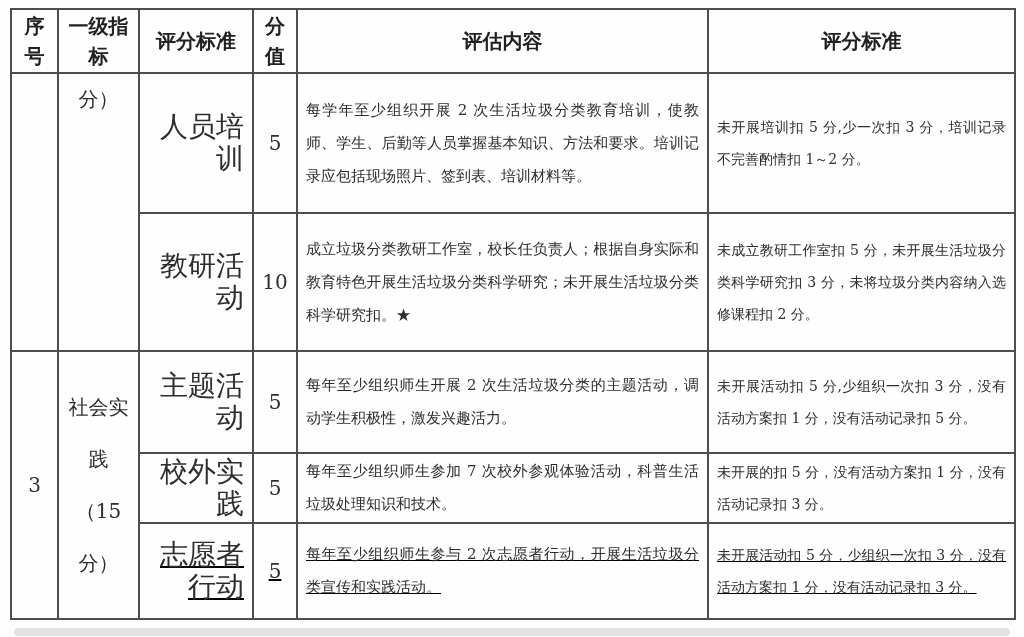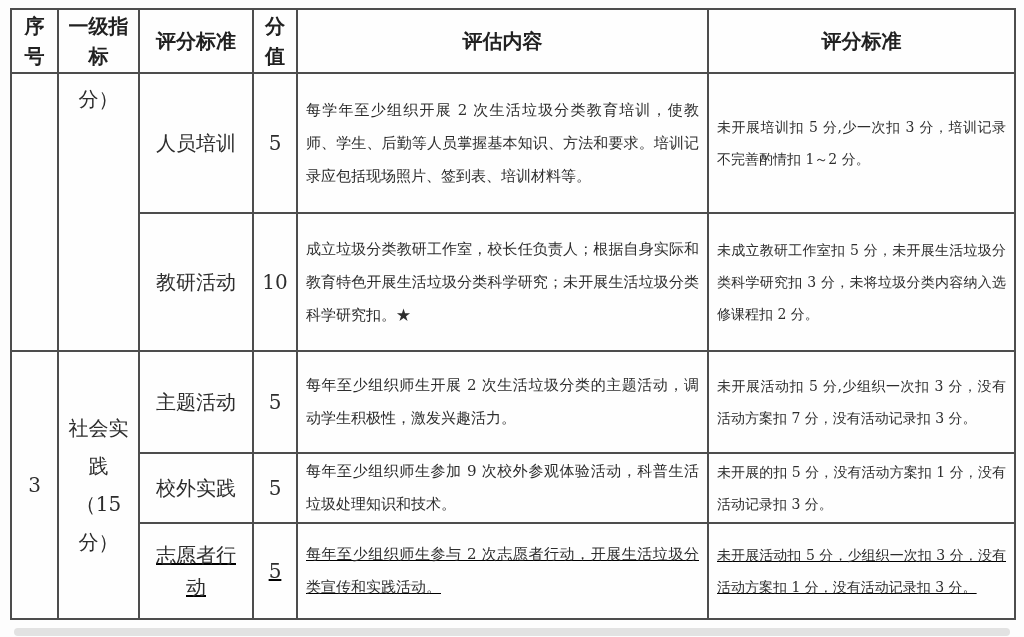--- a/index.html
+++ b/index.html
@@ -55,32 +55,32 @@
   tr.r-5 { height: 96px; text-decoration: underline; }
 
   td.serial {
     text-align: center;
     font-size: 20px;
     padding: 1px 4px;
   }
   td.level1 {
     text-align: center;
     font-size: 20px;
-    line-height: 38px;
+    line-height: 52px;
     white-space: pre-line;
     padding: 1px 6px;
   }
   td.level1.top-frag {
     vertical-align: top;
     padding-top: 10px;
     line-height: 30px;
   }
   td.level2 {
-    text-align: center;
-    font-size: 20px;
+    text-align: right;
+    font-size: 28px;
     line-height: 32px;
     padding: 1px 8px;
   }
   td.score {
     text-align: center;
     font-size: 20px;
     padding: 1px 4px;
   }
   td.content {
     font-size: 15px;
@@ -147,27 +147,27 @@
 
     <tr class="r-3">
       <td class="serial" rowspan="3">3</td>
       <td class="level1" rowspan="3">社会实
 践
 （15
 分）</td>
       <td class="level2">主题活动</td>
       <td class="score">5</td>
       <td class="content">每年至少组织师生开展 2 次生活垃圾分类的主题活动，调动学生积极性，激发兴趣活力。</td>
-      <td class="criteria">未开展活动扣 5 分,少组织一次扣 3 分，没有活动方案扣 7 分，没有活动记录扣 3 分。</td>
+      <td class="criteria">未开展活动扣 5 分,少组织一次扣 3 分，没有活动方案扣 1 分，没有活动记录扣 5 分。</td>
     </tr>
 
     <tr class="r-4">
       <td class="level2">校外实践</td>
       <td class="score">5</td>
-      <td class="content">每年至少组织师生参加 9 次校外参观体验活动，科普生活垃圾处理知识和技术。</td>
+      <td class="content">每年至少组织师生参加 7 次校外参观体验活动，科普生活垃圾处理知识和技术。</td>
       <td class="criteria">未开展的扣 5 分，没有活动方案扣 1 分，没有活动记录扣 3 分。</td>
     </tr>
 
     <tr class="r-5">
       <td class="level2">志愿者行动</td>
       <td class="score">5</td>
       <td class="content">每年至少组织师生参与 2 次志愿者行动，开展生活垃圾分类宣传和实践活动。</td>
       <td class="criteria">未开展活动扣 5 分，少组织一次扣 3 分，没有活动方案扣 1 分，没有活动记录扣 3 分。</td>
     </tr>
   </tbody>

